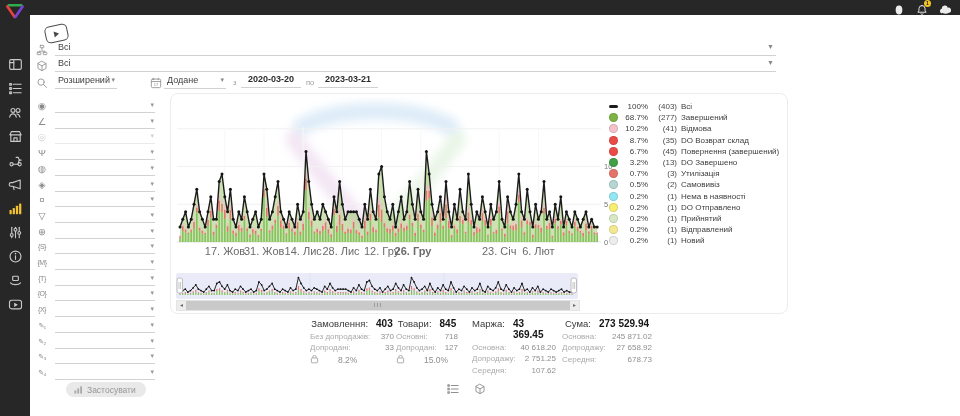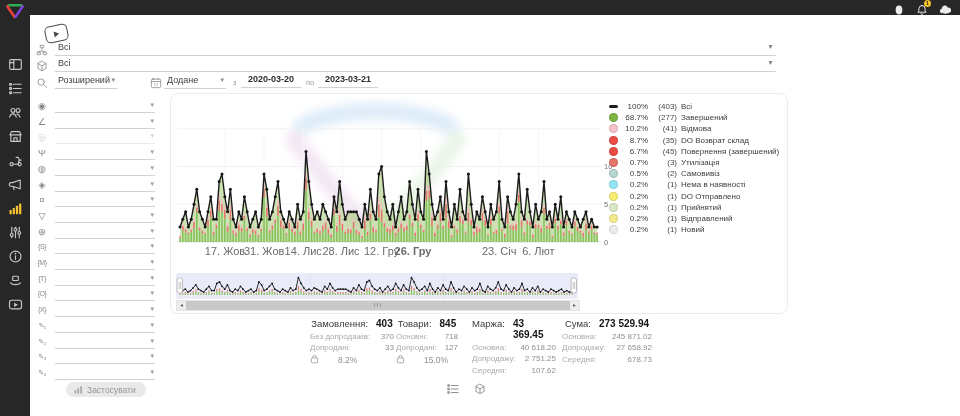--- a/index.html
+++ b/index.html
@@ -1491,20 +1491,26 @@
           <span class="lg-cnt">(35)</span>
           <span class="lg-lbl">DO Возврат склад</span>
         </div>
         <div class="lg-row">
           <span class="lg-sw" style="background: rgb(234, 75, 69);"></span>
           <span class="lg-pct">6.7%</span>
           <span class="lg-cnt">(45)</span>
           <span class="lg-lbl">Повернення (завершений)</span>
         </div>
         <div class="lg-row">
+          <span class="lg-sw" style="background: rgb(67, 160, 71);"></span>
+          <span class="lg-pct">3.2%</span>
+          <span class="lg-cnt">(13)</span>
+          <span class="lg-lbl">DO Завершено</span>
+        </div>
+        <div class="lg-row">
           <span class="lg-sw" style="background: rgb(229, 115, 104);"></span>
           <span class="lg-pct">0.7%</span>
           <span class="lg-cnt">(3)</span>
           <span class="lg-lbl">Утилізація</span>
         </div>
         <div class="lg-row">
           <span class="lg-sw" style="background: rgb(181, 214, 211);"></span>
           <span class="lg-pct">0.5%</span>
           <span class="lg-cnt">(2)</span>
           <span class="lg-lbl">Самовивіз</span>

